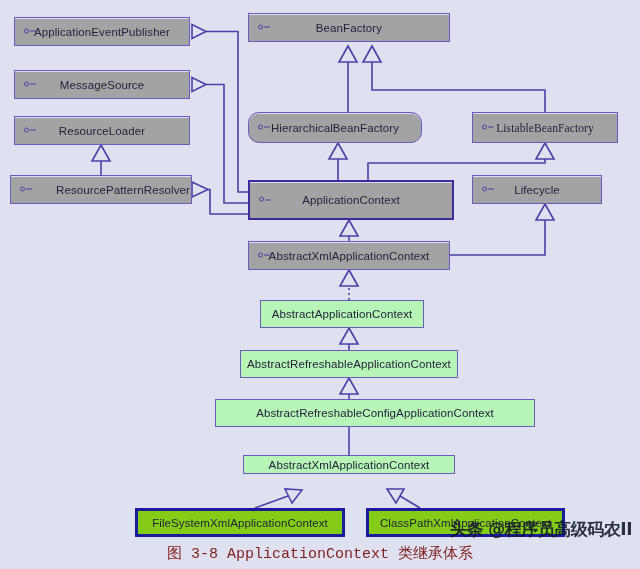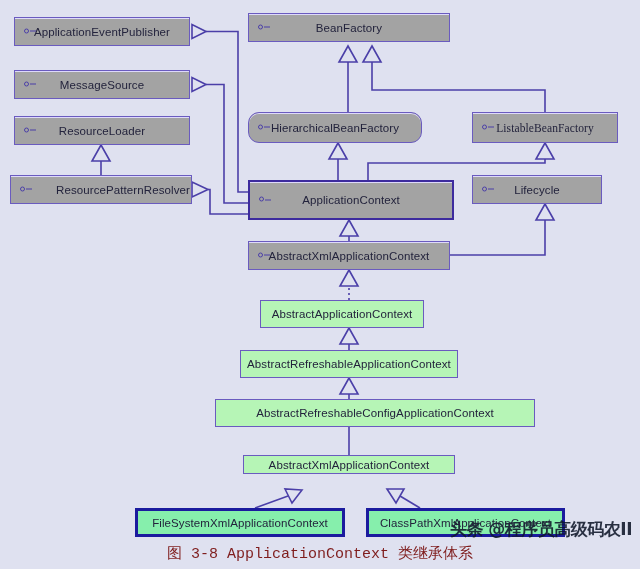--- a/index.html
+++ b/index.html
@@ -28,21 +28,21 @@
     box-shadow:inset 0 1px 0 #ded9fb;
   }
   .iface.emph{
     border:2px solid #3d2b9e;
   }
   .cls-light{
     background:#b6f5b6;
     border:1px solid #6a5bbf;
   }
   .cls-bright{
-    background:#86efac;
+    background:#84cc16;
     border:3px solid #1b1b9e;
   }
   .ificon{
     position:absolute;
     left:9px;top:50%;
     transform:translateY(-50%);
     width:13px;height:7px;
     pointer-events:none;
   }
   .ificon .ring{

